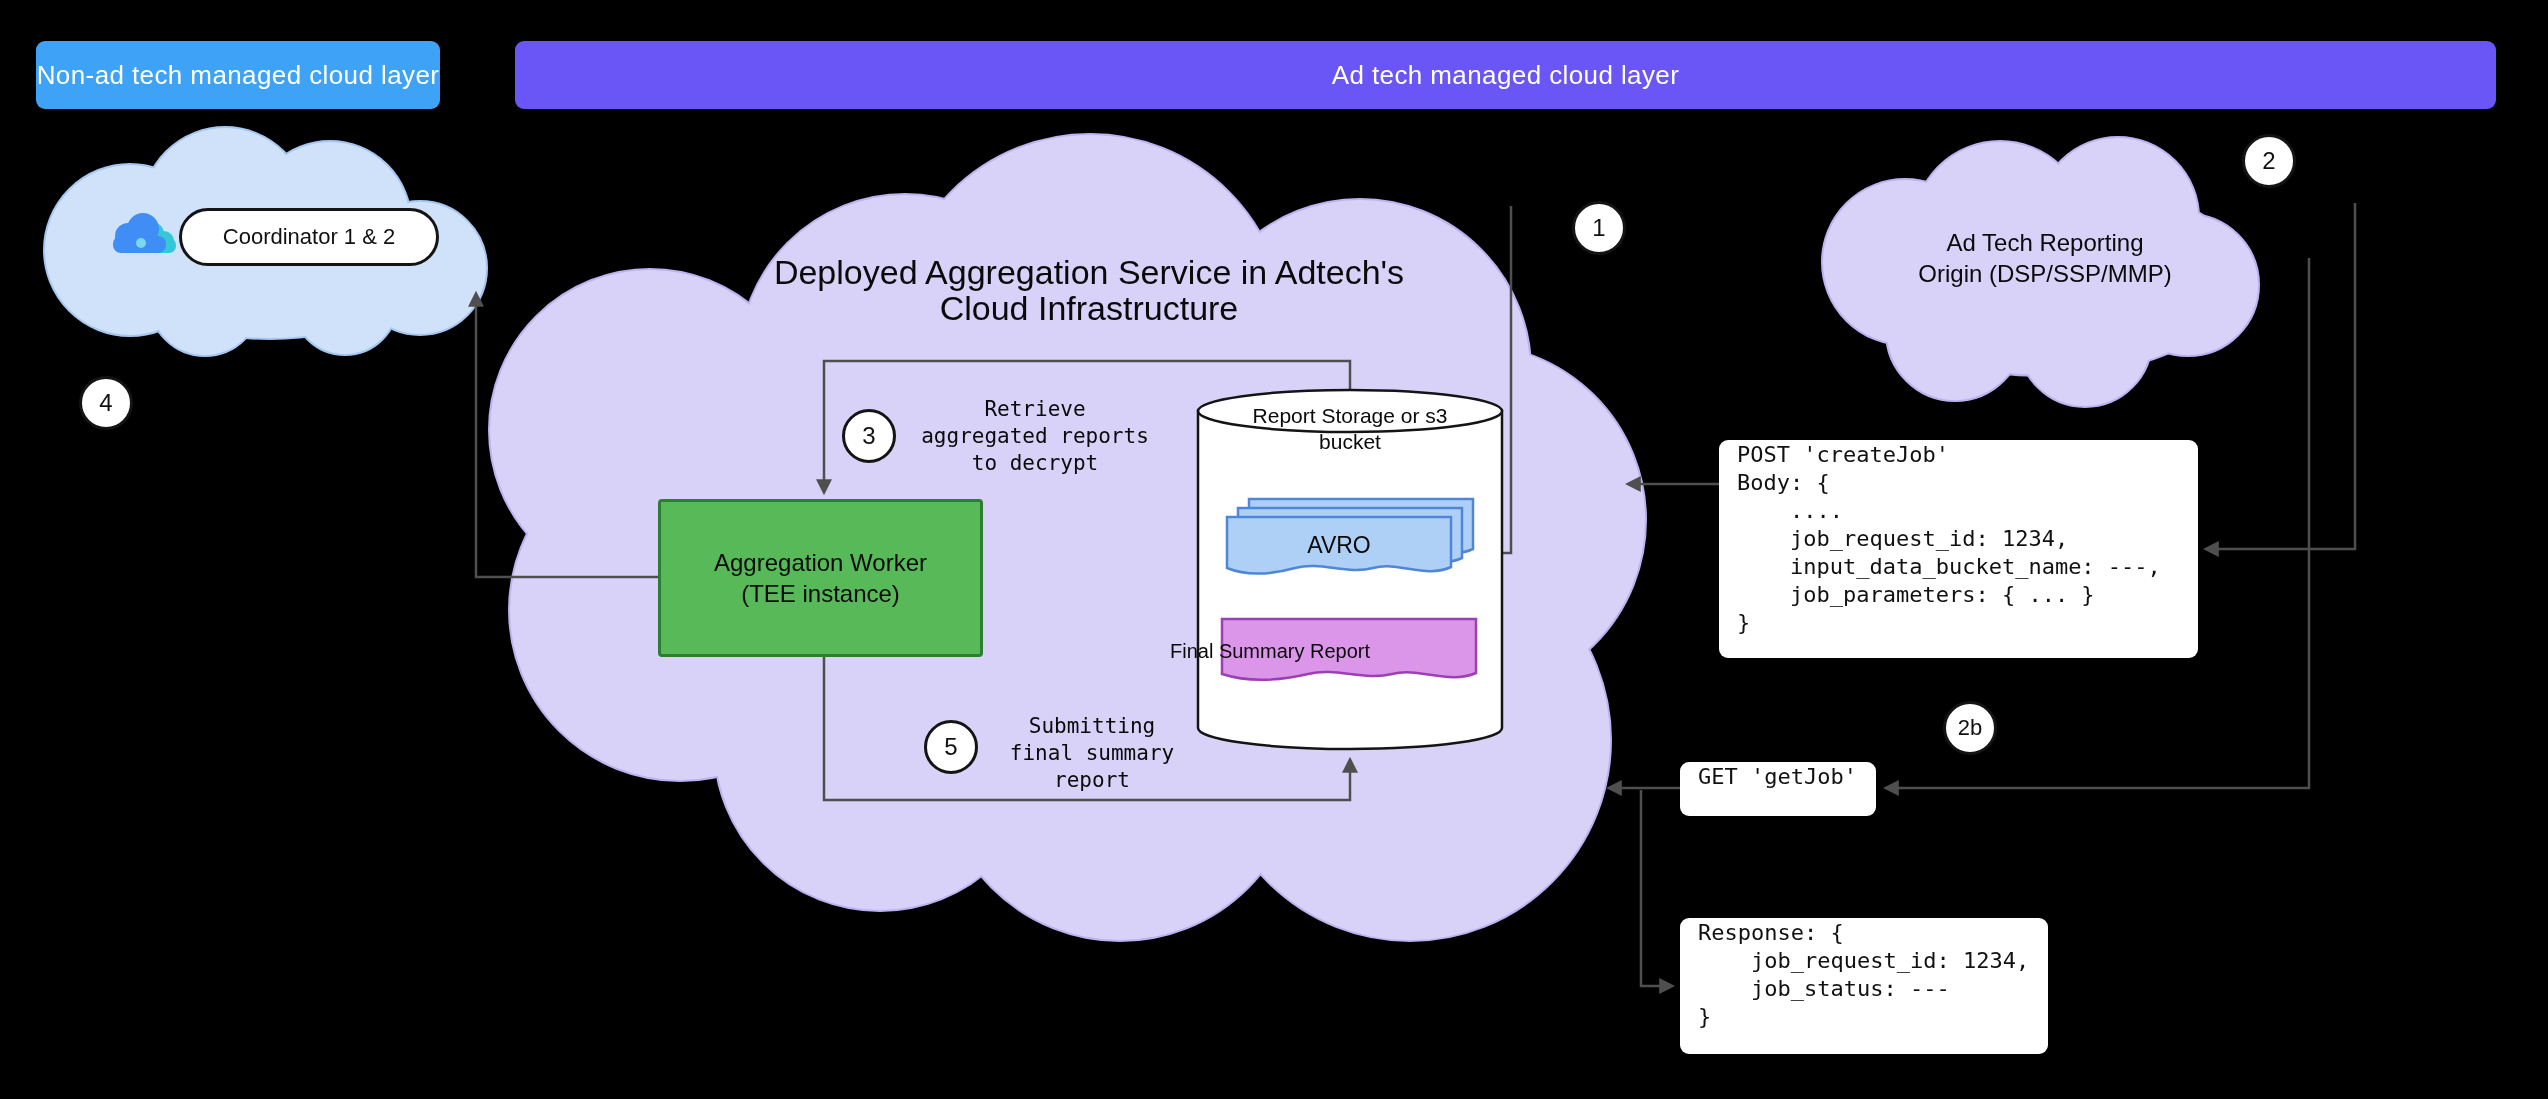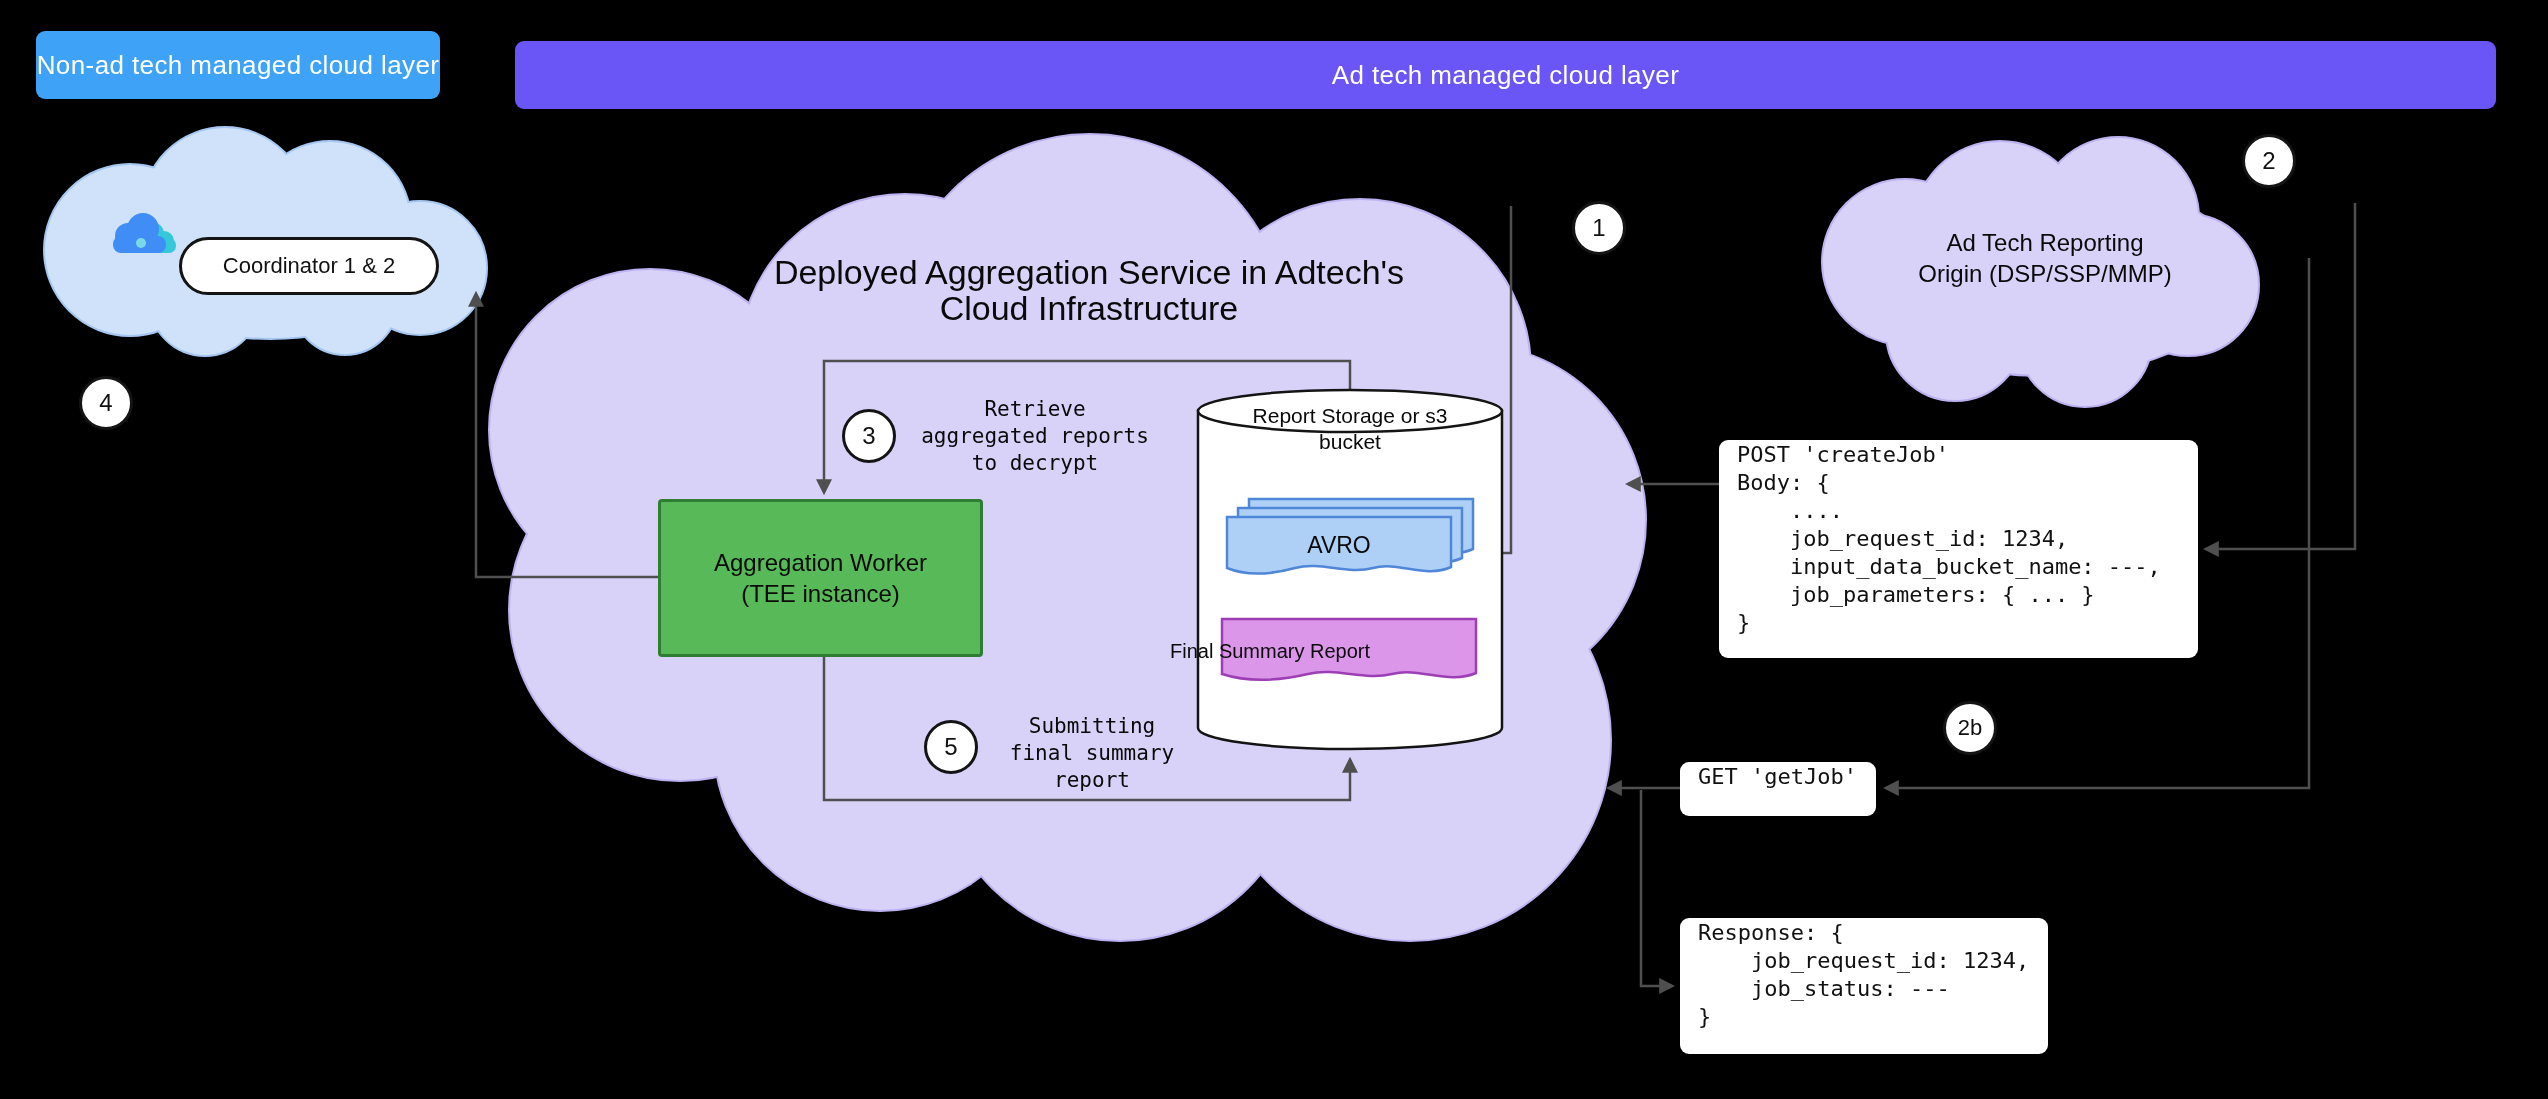--- a/index.html
+++ b/index.html
@@ -25,21 +25,21 @@
   }
 
   .ctext { transform:translate(-50%,-50%); text-align:center; white-space:pre; }
 
   .cloud-title { font-size:34px; line-height:36px; font-weight:500; color:#0a0a0a; }
   .rcloud-title { font-size:24px; line-height:31px; font-weight:500; color:#0a0a0a; }
 
   .pill {
     background:#fff; border:3px solid #141414; border-radius:30px;
     display:flex; align-items:center; justify-content:center;
-    font-size:22px; font-weight:500; color:#111;margin-top:29px;
+    font-size:22px; font-weight:500; color:#111;
   }
 
   .worker-box {
     background:#57b957; border:3px solid #2e7d32; border-radius:4px;
     display:flex; align-items:center; justify-content:center;
     font-size:24px; line-height:31px; font-weight:500; color:#0a0a0a;
     text-align:center; white-space:pre;
   }
 
   .anno {
@@ -154,21 +154,21 @@
       </g>
       <g fill="#3f8df5">
         <circle cx="128" cy="236" r="13"></circle>
         <circle cx="143" cy="229" r="16"></circle>
         <rect x="113" y="236" width="53" height="17" rx="8"></rect>
       </g>
       <circle cx="141" cy="243" r="5" fill="#7ad9e8"></circle>
     </g>
   </svg>
 
-  <div class="banner abs" style="left:36px; top:31px; width:404px; background:#3ea3f7;">Non-ad tech managed cloud layer</div>
+  <div class="banner abs" style="left:36px; top:41px; width:404px; background:#3ea3f7;">Non-ad tech managed cloud layer</div>
 
   <div class="banner abs" style="left:515px; top:41px; width:1981px; background:#6a55f6;">Ad tech managed cloud layer</div>
 
   <div class="pill abs" style="left:179px; top:208px; width:260px; height:58px;">Coordinator 1 &amp; 2</div>
 
   <div class="ctext cloud-title abs" style="left:1089px; top:290px;">Deployed Aggregation Service in Adtech's
 Cloud Infrastructure</div>
 
   <div class="worker-box abs" style="left:658px; top:499px; width:325px; height:158px;">Aggregation Worker
 (TEE instance)</div>

